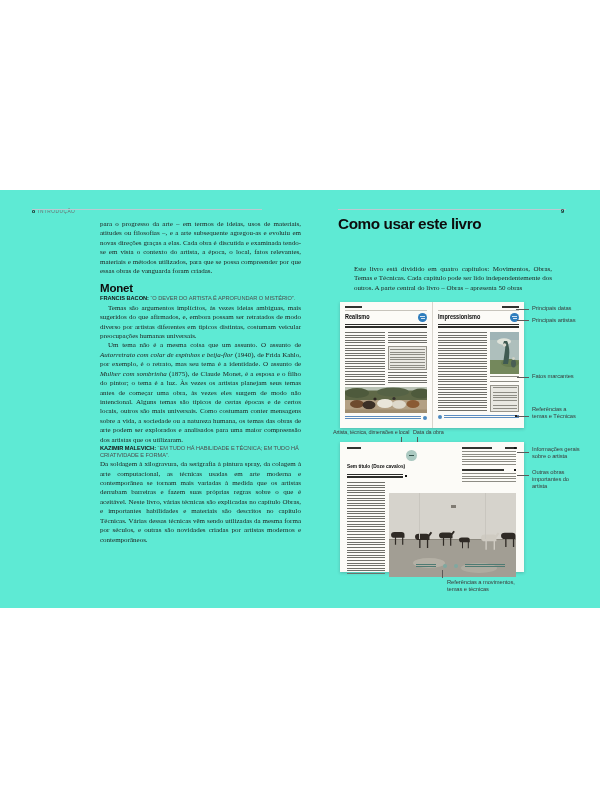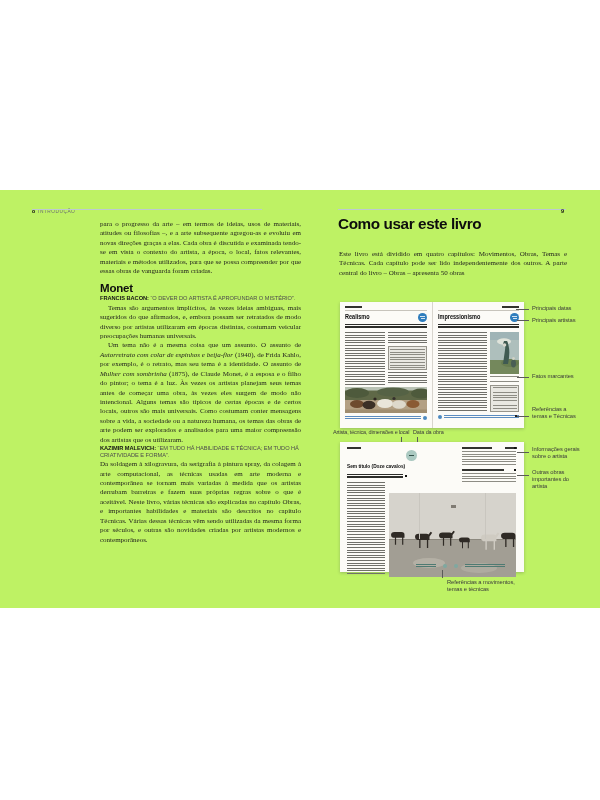--- a/index.html
+++ b/index.html
@@ -1,20 +1,20 @@
 <!DOCTYPE html>
 <html><head>
 <meta charset="utf-8">
 <style>
   html,body{margin:0;padding:0}
   body{width:600px;height:800px;background:#ffffff;position:relative;overflow:hidden;
        font-family:"Liberation Sans",sans-serif;-webkit-font-smoothing:antialiased}
 
   
-  .spread{position:absolute;left:0;top:190px;width:600px;height:418px;background:#bef264}
+  .spread{position:absolute;left:0;top:190px;width:600px;height:418px;background:#5eead4}
 
   
   .runhead{position:absolute;top:9px;white-space:nowrap}
   .pgnum{font-size:5.5px;font-weight:bold;color:#111}
   .seclabel{font-size:4.8px;color:#6b6f71;letter-spacing:.5px;margin-left:3px}
   .rule{position:absolute;top:19px;height:1px;background:#bccad1}
 
   
   .lp-col{position:absolute;left:100px;top:30px;width:201px}
   .lp-col p.body{margin:0;font:7px/9.4px "Liberation Serif",serif;color:#1e1e1c;text-align:justify}
@@ -22,21 +22,21 @@
   .lp-col h2{margin:6px 0 1px;font:bold 11.5px/12px "Liberation Sans",sans-serif;color:#0e0e0e;letter-spacing:-.2px}
   .lp-col p.quote{margin:0 0 1.5px;font:5.7px/6.9px "Liberation Sans",sans-serif;text-align:left;letter-spacing:-.05px}
   .qattr{font-weight:bold;color:#141414}
   .qtext{color:#4d4d4d}
   .it{font-style:italic}
 
   
   .howto-title{position:absolute;left:338px;top:26px;margin:0;font:bold 15px/16px "Liberation Sans",sans-serif;
                color:#0d0d0d;letter-spacing:-.4px;transform:scaleX(1.02);transform-origin:left}
   .rp-intro{position:absolute;left:338px;top:59px;width:230px;display:flex;gap:13px}
-  .rp-intro p{margin:1px;flex:1;font:7px/9.3px "Liberation Serif",serif;color:#1e1e1c;text-align:justify}
+  .rp-intro p{margin:16px;flex:1;font:7px/9.3px "Liberation Serif",serif;color:#1e1e1c;text-align:justify}
 
   
   .tx{background-image:repeating-linear-gradient(to bottom,#70706a 0,#70706a 1px,transparent 1px,transparent 2.6px)}
   .tx.dark{background-image:repeating-linear-gradient(to bottom,#2d2d2a 0,#2d2d2a 1.1px,transparent 1.1px,transparent 2.5px)}
   .tx.light{background-image:repeating-linear-gradient(to bottom,#8d8c84 0,#8d8c84 .9px,transparent .9px,transparent 2.6px)}
   .tx.blue{background-image:repeating-linear-gradient(to bottom,#5b8cc0 0,#5b8cc0 1px,transparent 1px,transparent 2.4px)}
   .tx.teal{background-image:repeating-linear-gradient(to bottom,#4e7a72 0,#4e7a72 1px,transparent 1px,transparent 2.4px)}
   .bar{display:inline-block;height:1.6px;background:#32322f}
 
   
@@ -95,21 +95,21 @@
   <div class="runhead" style="left:561px">
     <span class="pgnum">9</span>
   </div>
 
   <div class="lp-col">
     <p class="body">para o progresso da arte – em termos de ideias, usos de materiais, atitudes ou filosofias –, e a arte subsequente agregou-as e evoluiu em novas direções graças a elas. Cada obra é discutida e examinada tendo-se em vista o contexto do artista, a época, o local, fatos relevantes, materiais e métodos utilizados, para que se possa compreender por que essas obras de vanguarda foram criadas.</p>
 
     <h2>Monet</h2>
     <p class="quote"><span class="qattr">FRANCIS BACON:</span>
        <span class="qtext">“O DEVER DO ARTISTA É APROFUNDAR O MISTÉRIO”.</span></p>
-    <p class="body ind">Temas são argumentos implícitos, às vezes ideias ambíguas, mais sugeridos do que afirmados, e, embora possam ser retratados de modo diverso por artistas utilizaram em épocas distintas, costumam veicular preocupações humanas universais.</p>
+    <p class="body ind">Temas são argumentos implícitos, às vezes ideias ambíguas, mais sugeridos do que afirmados, e, embora possam ser retratados de modo diverso por artistas diferentes em típicos distintas, costumam veicular preocupações humanas universais.</p>
     <p class="body ind"><span>Um tema não é a mesma coisa que um assunto. O assunto de </span><span class="it">Autorretrato com colar de espinhos e beija-flor</span><span> (1940), de Frida Kahlo, por exemplo, é o retrato, mas seu tema é a identidade. O assunto de </span><span class="it">Mulher com sombrinha</span><span> (1875), de Claude Monet, é a esposa e o filho do pintor; o tema é a luz. Às vezes os artistas planejam seus temas antes de começar uma obra, às vezes eles surgem de modo não intencional. Alguns temas são típicos de certas épocas e de certos locais, outros são mais universais. Como costumam conter mensagens sobre a vida, a sociedade ou a natureza humana, os temas das obras de arte podem ser explorados e analisados para uma maior compreensão dos artistas que os utilizaram.</span></p>
 
     <p class="quote"><span class="qattr">KAZIMIR MALEVICH:</span>
        <span class="qtext">“EM TUDO HÁ HABILIDADE E TÉCNICA; EM TUDO HÁ CRIATIVIDADE E FORMA”.</span></p>
     <p class="body">Da soldagem à xilogravura, da serigrafia à pintura spray, da colagem à arte computacional, as técnicas usadas em arte moderna e contemporânea se tornam mais variadas à medida que os artistas derrubam barreiras e fazem suas próprias regras sobre o que é aceitável. Neste livro, várias técnicas são explicadas no capítulo Obras, e importantes habilidades e materiais são descritos no capítulo Técnicas. Várias dessas técnicas vêm sendo utilizadas da mesma forma por séculos, e outras são novidades criadas por artistas modernos e contemporâneos.</p>
   </div>
 
   <h1 class="howto-title">Como usar este livro</h1>
   <div class="rp-intro">
     <p>Este livro está dividido em quatro capítulos: Movimentos, Obras, Temas e Técnicas. Cada capítulo pode ser lido independentemente dos outros. A parte central do livro – Obras – apresenta 50 obras</p>

